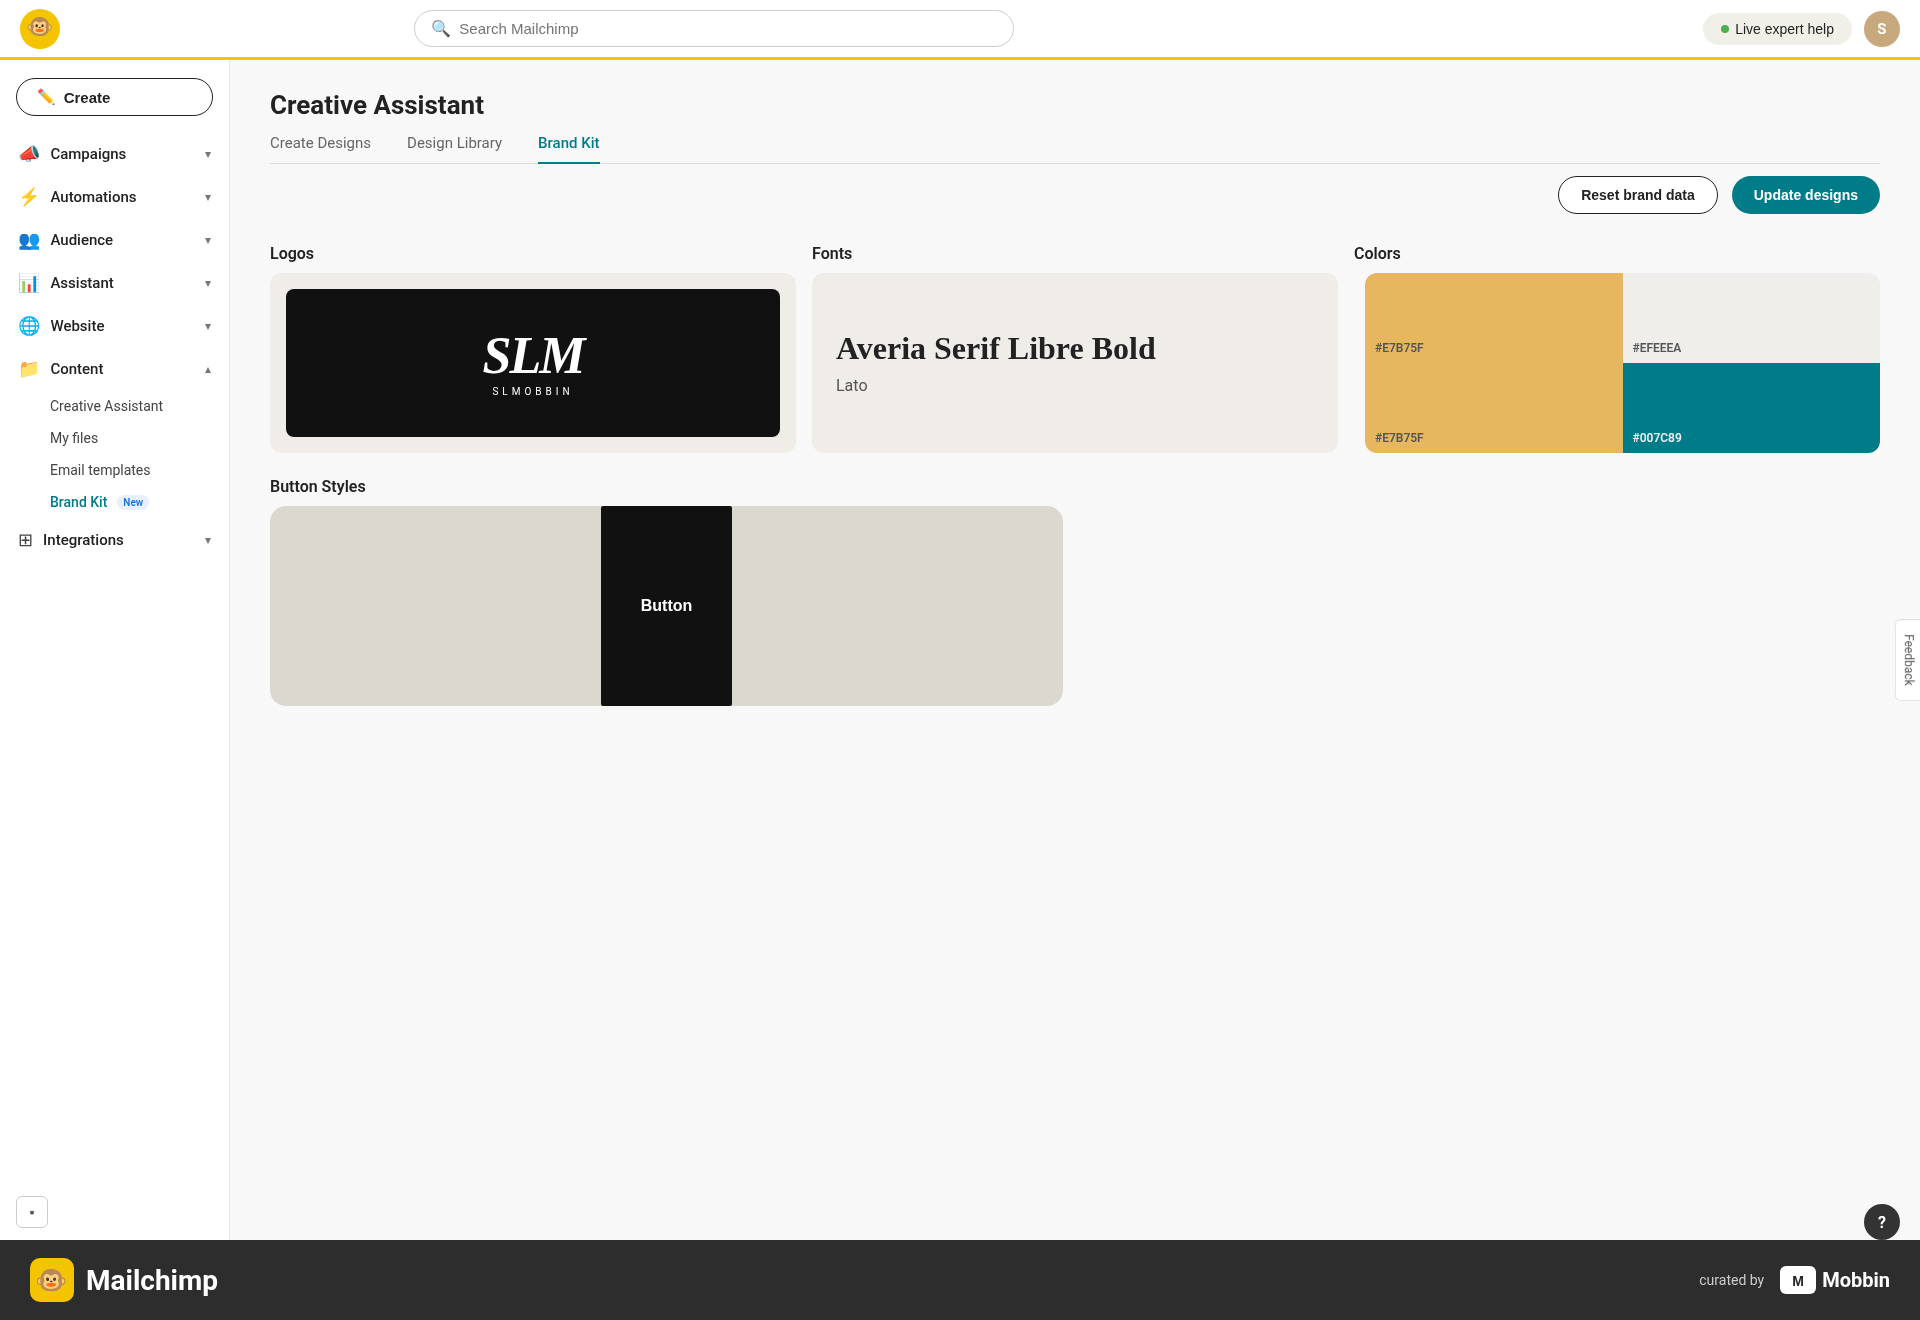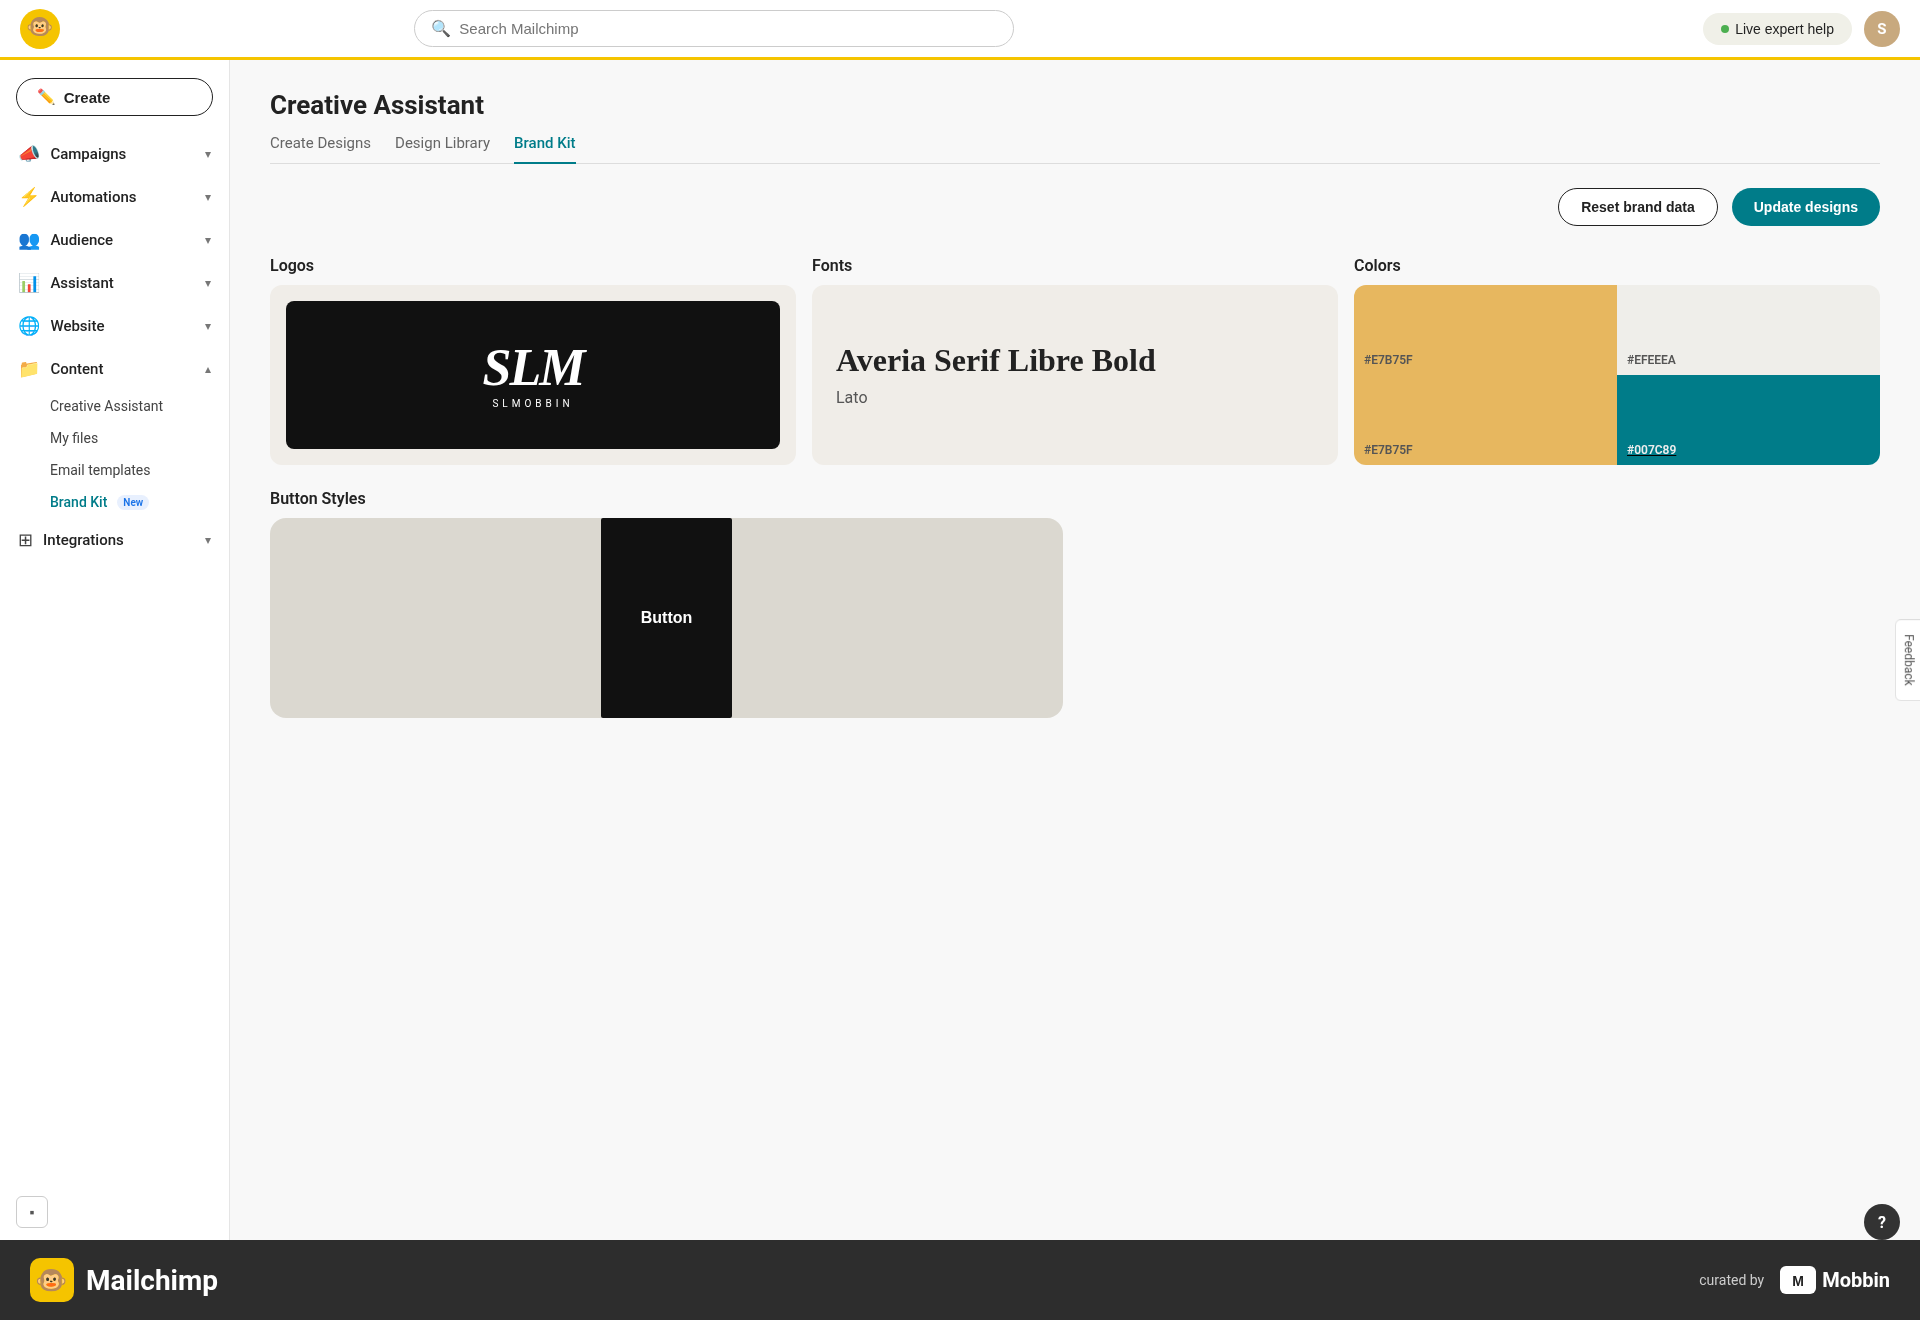--- a/index.html
+++ b/index.html
@@ -175,23 +175,23 @@
       position: relative;
     }
     .page-title {
       font-size: 26px;
       font-weight: 700;
       color: #222;
       margin-bottom: 14px;
     }
     .tabs {
       display: flex;
-      gap: 24px;
+      gap: 36px;
       border-bottom: 1px solid #ddd;
-      margin-bottom: 24px;
+      margin-bottom: 12px;
     }
     .tab {
       font-size: 15px;
       color: #666;
       padding-bottom: 10px;
       cursor: pointer;
       border-bottom: 2px solid transparent;
       margin-bottom: -1px;
     }
     .tab.active {
@@ -293,20 +293,21 @@
     }
 
     
     .colors-card {
       border-radius: 12px;
       overflow: hidden;
       height: 180px;
       display: grid;
       grid-template-columns: 1fr 1fr;
       grid-template-rows: 1fr 1fr;
+      margin-left: 11px;
     }
     .color-swatch {
       display: flex;
       align-items: flex-end;
       padding: 8px 10px;
     }
     .color-label {
       font-size: 12px;
       font-weight: 600;
       color: #555;
@@ -591,21 +592,21 @@
         <div class="colors-card">
           <div class="color-swatch" style="background:#E7B75F;">
             <span class="color-label">#E7B75F</span>
           </div>
           <div class="color-swatch" style="background:#EFEEEA;">
             <span class="color-label">#EFEEEA</span>
           </div>
           <div class="color-swatch" style="background:#E7B75F;">
             <span class="color-label">#E7B75F</span>
           </div>
-          <div class="color-swatch" style="background:#007C89;text-decoration:underline;">
+          <div class="color-swatch" style="background:#007C89;">
             <span class="color-label color-label-light">#007C89</span>
           </div>
         </div>
       </div>
     </div>
 
     <div class="bottom-grid">
 
 
       <div>

